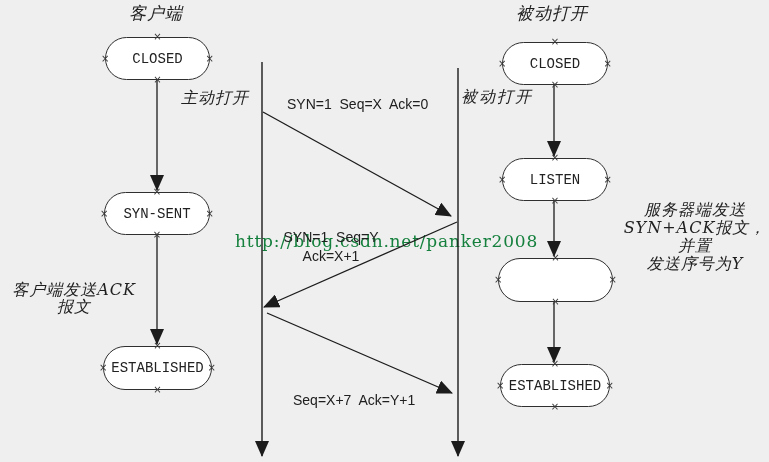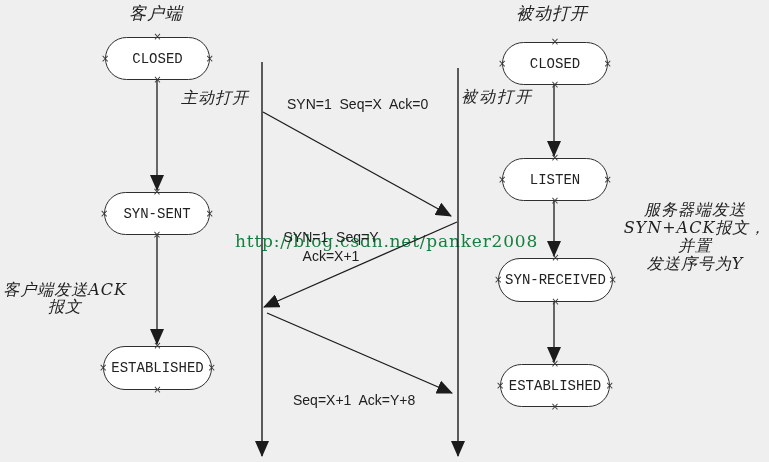--- a/index.html
+++ b/index.html
@@ -132,40 +132,39 @@
     <i class="h hr">×</i>
   </div>
   <div class="state-box" style="left:502px; top:158px; width:104px; height:41px;">
     <span>LISTEN</span>
     <i class="h ht">×</i>
     <i class="h hb">×</i>
     <i class="h hl">×</i>
     <i class="h hr">×</i>
   </div>
   <div class="state-box" style="left:498px; top:258px; width:113px; height:42px;">
-    <span>SYN-RECEIVED</span>
     <i class="h ht">×</i>
     <i class="h hb">×</i>
     <i class="h hl">×</i>
     <i class="h hr">×</i>
   </div>
   <div class="state-box" style="left:500px; top:364px; width:108px; height:41px;">
     <span>ESTABLISHED</span>
     <i class="h ht">×</i>
     <i class="h hb">×</i>
     <i class="h hl">×</i>
     <i class="h hr">×</i>
   </div>
 
   <div class="txt cjk" style="left:181px; top:89px; white-space:nowrap;">主动打开</div>
   <div class="txt cjk" style="left:461px; top:88px; white-space:nowrap; letter-spacing:2px;">被动打开</div>
-  <div class="txt cjk center" style="left:3px; top:281px; width:124px;">客户端发送ACK
+  <div class="txt cjk center" style="left:12px; top:281px; width:124px;">客户端发送ACK
 报文</div>
   <div class="txt cjk center" style="left:616px; top:201px; width:158px; line-height:18px;">服务器端发送
 SYN+ACK报文，并置
 发送序号为Y</div>
 
   <div class="txt mono" style="left:281px; top:95px;">SYN=1  Seq=X  Ack=0</div>
   <div class="txt mono center" style="left:266px; top:228px; width:118px;">SYN=1  Seq=Y
 Ack=X+1</div>
-  <div class="txt mono" style="left:287px; top:391px;">Seq=X+1  Ack=Y+8</div>
+  <div class="txt mono" style="left:287px; top:391px;">Seq=X+7  Ack=Y+1</div>
 
 </div>
 
 </body></html>

